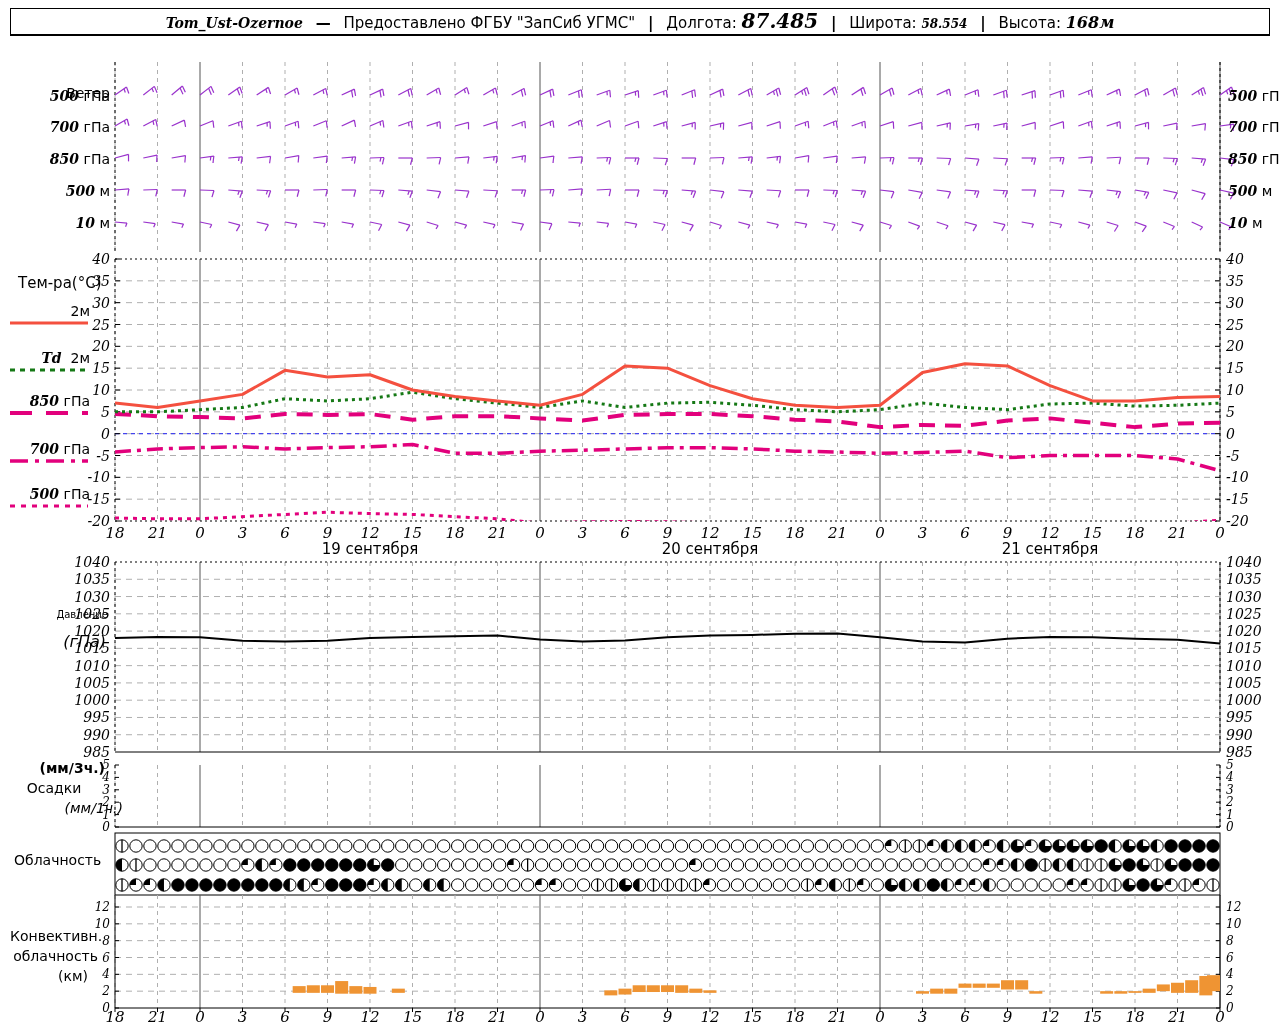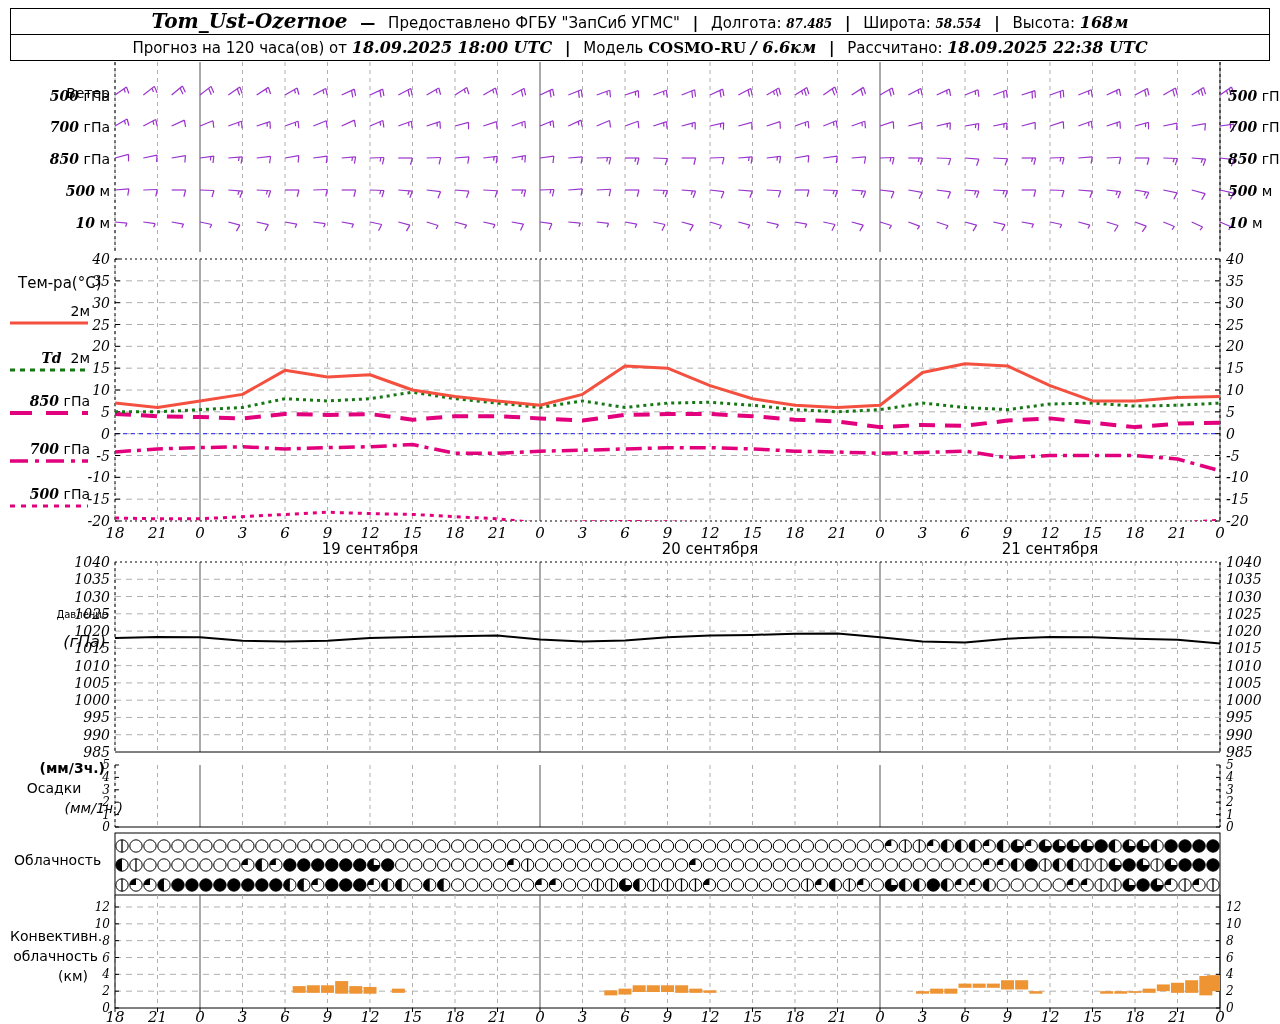--- a/index.html
+++ b/index.html
@@ -5,21 +5,21 @@
   html,body{margin:0;padding:0;background:#fff;}
   #page{position:relative;width:1280px;height:1024px;background:#fff;overflow:hidden;
         font-family:"DejaVu Sans",sans-serif;color:#000;}
   #chart{position:absolute;left:0;top:0;}
   .lbl{position:absolute;font-size:14px;white-space:nowrap;}
   .rt{text-align:right;}
   .bnum{font-family:"DejaVu Serif",serif;font-style:italic;font-weight:bold;}
   #hdr{position:absolute;left:10px;top:8px;width:1258px;border:1px solid #000;background:#fff;}
   .hrow{height:25px;line-height:25px;text-align:center;font-size:15px;}
   .hrow1{border-bottom:1px solid #000;}
-  .station{font-family:"DejaVu Serif",serif;font-style:italic;font-weight:bold;font-size:20px;text-align:center;}
+  .station{font-family:"DejaVu Serif",serif;font-style:italic;font-weight:bold;font-size:14px;text-align:center;}
   .sep{padding:0 8px;font-weight:bold;}
 </style>
 </head>
 <body>
 
 <div id="page">
 
   <svg id="chart" width="1280" height="1024">
       <g>
         <line x1="115" y1="62" x2="115" y2="252" stroke="#AFAFAF" stroke-width="1" stroke-dasharray="4 4"></line>
@@ -1319,38 +1319,27 @@
       </g>
     </svg>
 
   <div id="hdr">
     <div class="hrow hrow1">
       <span class="station">Tom_Ust-Ozernoe</span>
       <span class="sep">—</span>
       <span>Предоставлено ФГБУ "ЗапСиб УГМС"</span>
       <span class="sep">|</span>
       <span>Долгота:</span>
-      <span class="bnum" style="font-size:12px">87.485</span>
+      <span class="bnum" style="font-size:20px">87.485</span>
       <span class="sep">|</span>
       <span>Широта:</span>
       <span class="bnum" style="font-size:12px">58.554</span>
       <span class="sep">|</span>
       <span>Высота:</span>
       <span class="bnum" style="font-size:16px">168м</span>
-    </div>
-    <div class="hrow">
-      <span>Прогноз на 120 часа(ов) от</span>
-      <span class="bnum" style="font-size:16px">18.09.2025 18:00 UTC</span>
-      <span class="sep">|</span>
-      <span>Модель</span>
-      <span style="font-weight:bold;font-family:'DejaVu Serif',serif">COSMO-RU</span>
-      <span class="bnum" style="font-size:16px">/ 6.6км</span>
-      <span class="sep">|</span>
-      <span>Рассчитано:</span>
-      <span class="bnum" style="font-size:16px">18.09.2025 22:38 UTC</span>
     </div>
   </div>
 
   <div class="lbl rt" style="left:20px;top:85px;width:90px;">Ветер</div>
   <div class="lbl rt" style="left:20px;top:88px;width:90px;"><span class="bnum">500</span> <span>гПа</span></div>
   <div class="lbl rt" style="left:20px;top:119px;width:90px;"><span class="bnum">700</span> <span>гПа</span></div>
   <div class="lbl rt" style="left:20px;top:151px;width:90px;"><span class="bnum">850</span> <span>гПа</span></div>
   <div class="lbl rt" style="left:20px;top:183px;width:90px;"><span class="bnum">500</span> <span>м</span></div>
   <div class="lbl rt" style="left:20px;top:215px;width:90px;"><span class="bnum">10</span> <span>м</span></div>
 

